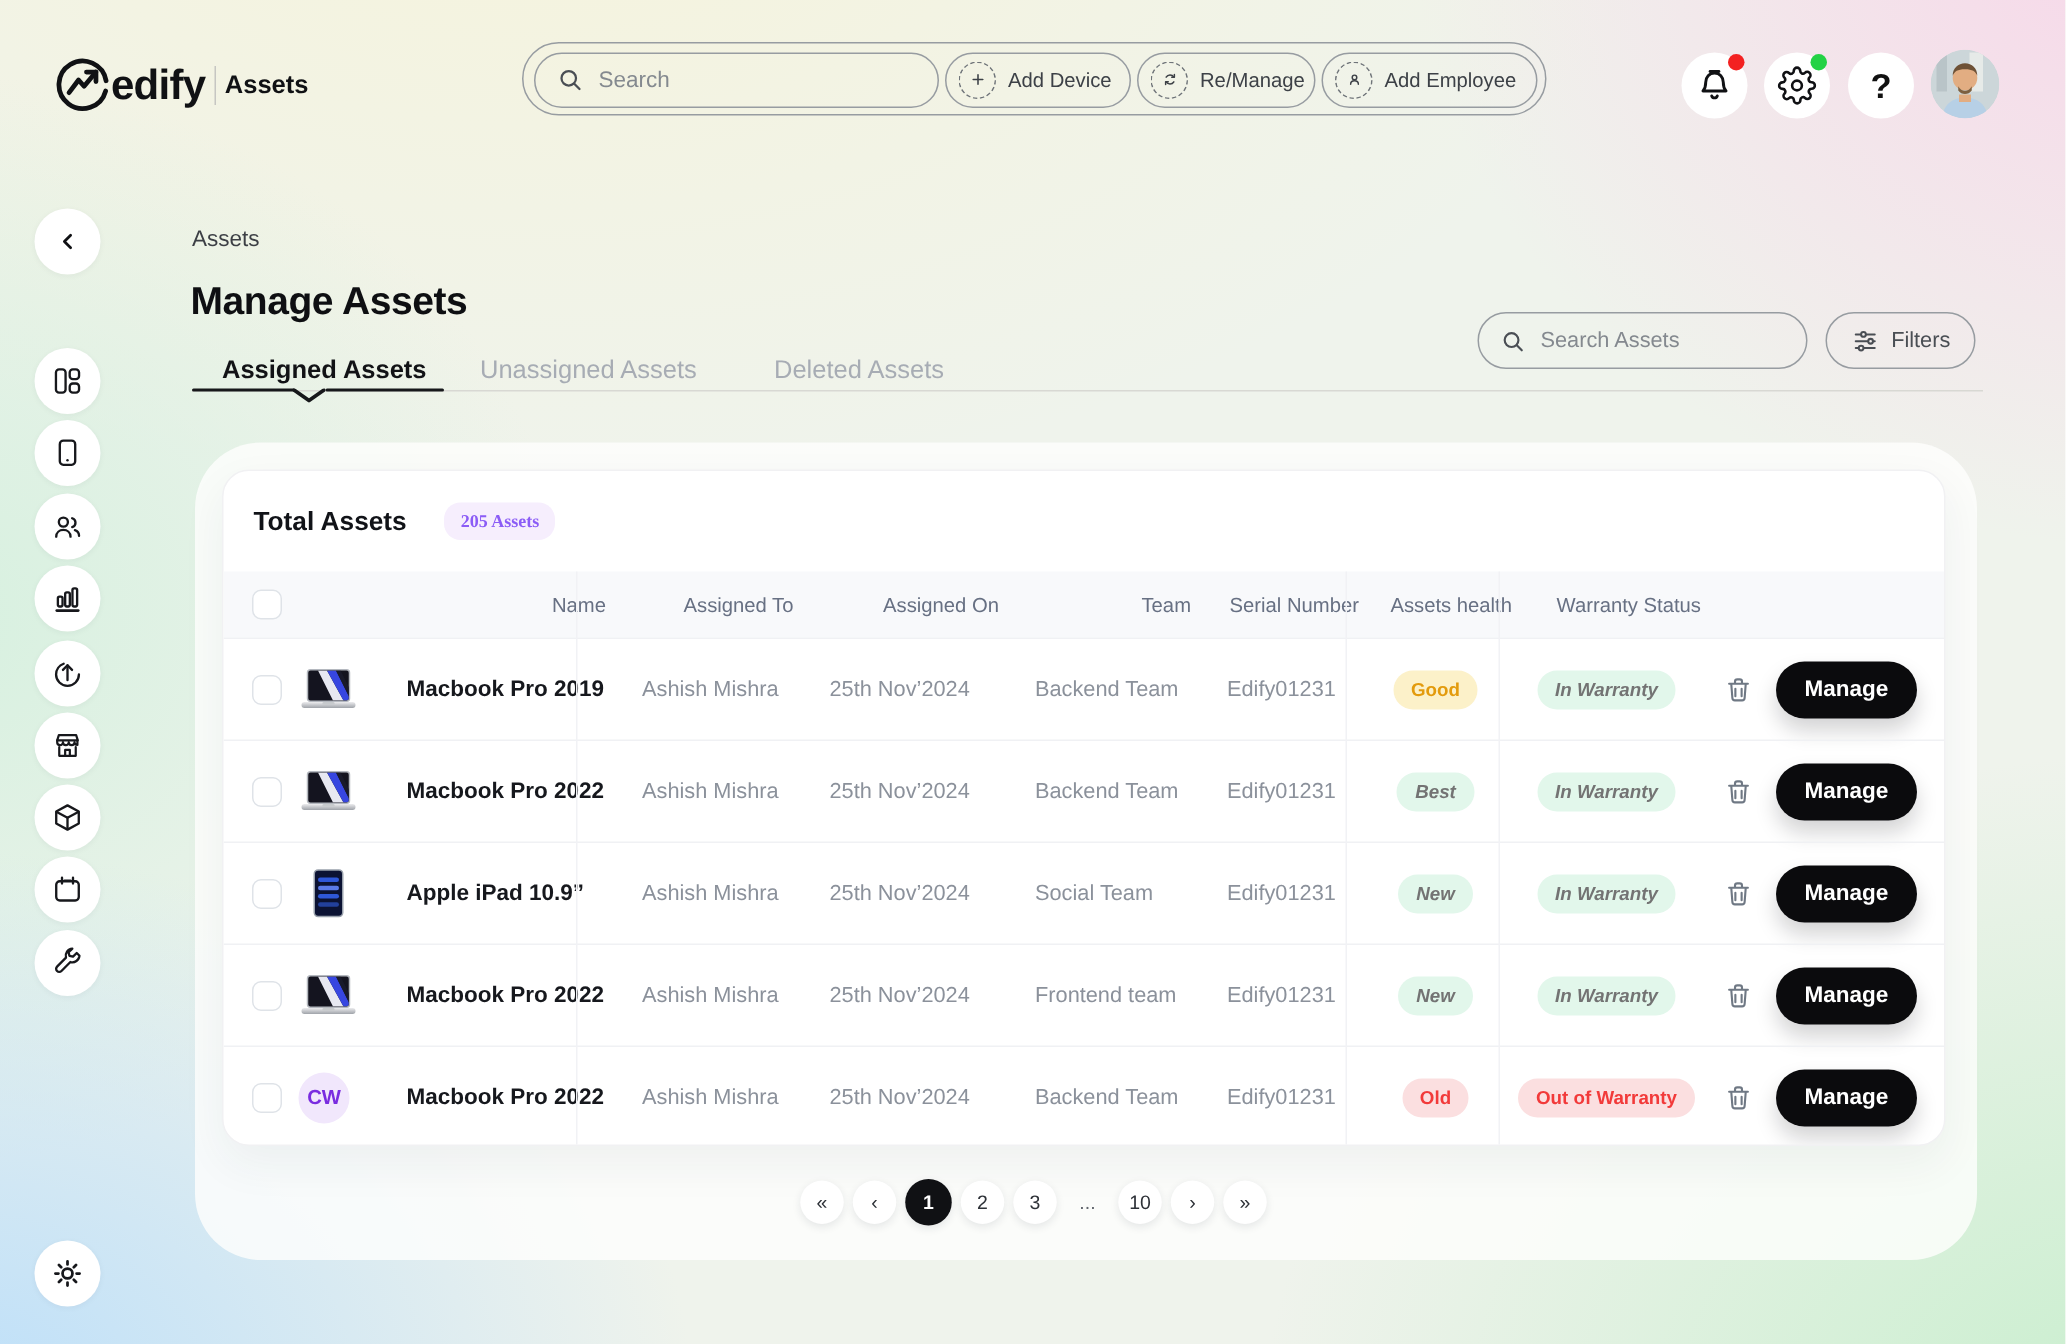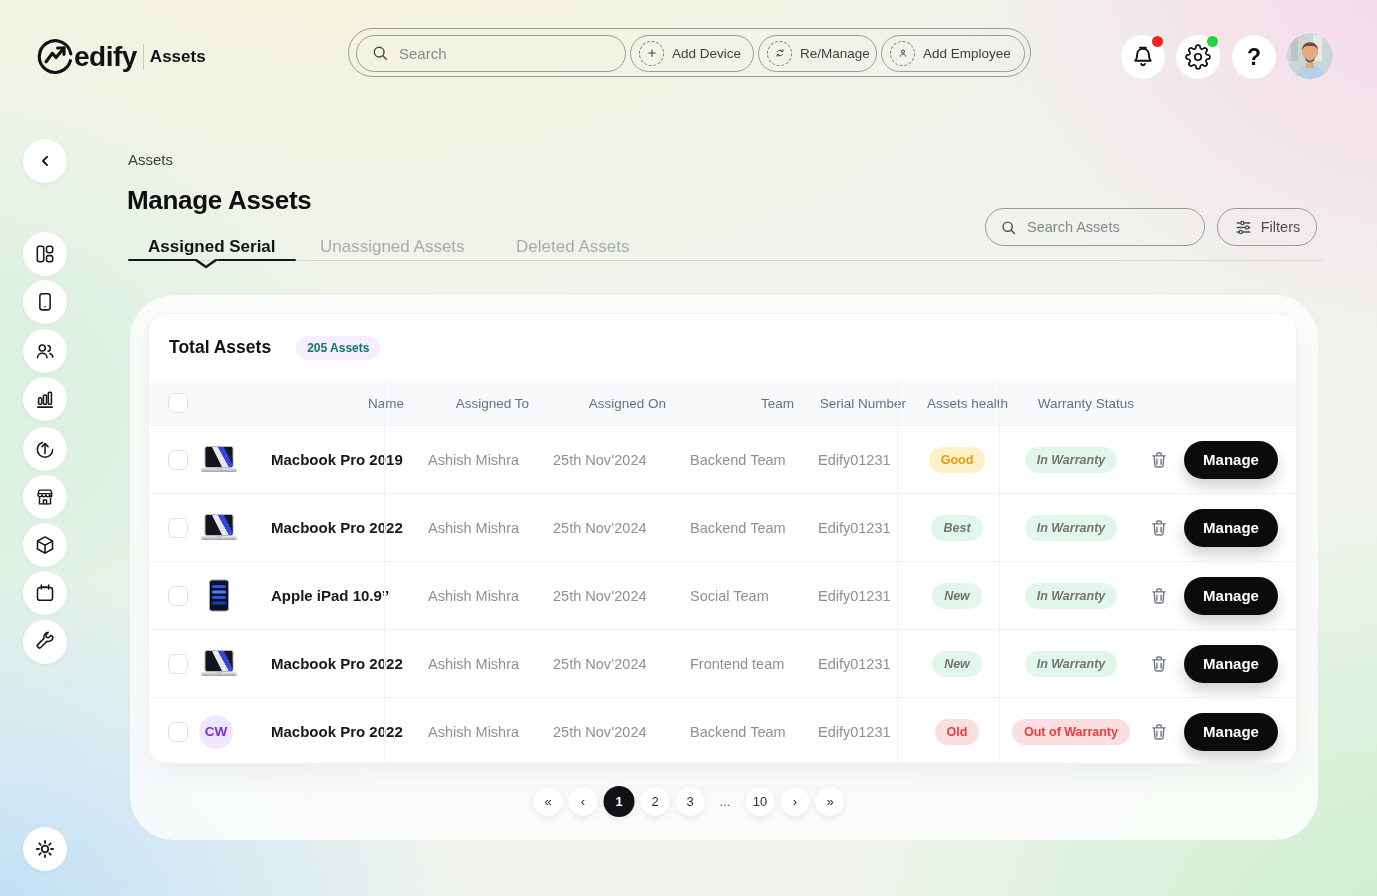--- a/index.html
+++ b/index.html
@@ -52,21 +52,21 @@
   .search-assets{left:985px; width:220px; padding-left:13px; gap:9px;}
   .search-assets input{border:none; outline:none; background:transparent; font-family:inherit; font-size:14.5px; color:#3d4147; width:160px;}
   .search-assets input::placeholder{color:#84898f;}
   .filters-btn{left:1217px; width:100px; justify-content:center; gap:8px; cursor:pointer;}
   .filters-btn .lbl{font-size:14.5px; color:#4a4e54;}
   
   .outer-card{position:absolute; left:130px; top:295px; width:1188px; height:545px; background:rgba(254,254,253,.82); border-radius:44px;}
   .inner-card{position:absolute; left:148px; top:313px; width:1149px; height:451px; background:#fff; border:1px solid #f1f1f3; border-radius:18px; box-shadow:0 12px 30px rgba(40,50,65,.06); overflow:hidden;}
   .table-title-row{height:67px; display:flex; align-items:center; padding:0 20px; gap:25px;}
   .table-title{font-size:17.5px; font-weight:700; color:#111318;}
-  .count-badge{font-size:12px; font-weight:600; color:#0f766e; background:#f6eefd; border-radius:11px; padding:5px 11px;}
+  .count-badge{font-size:12px; font-weight:600; color:#8b5cf6; background:#f6eefd; border-radius:11px; padding:5px 11px;font-family:Liberation Serif, serif;}
   .grid{display:grid; grid-template-columns:31px 48px 157px 125px 137px 128px 112px 102px 126px 50px 1fr; align-items:center; padding-left:19px;}
   .thead{height:44px; background:#f8f9fb; font-size:13.5px; color:#677083;text-align:right;}
   .th-name{grid-column:2 / span 2;}
   .trow{height:68px; border-top:1px solid #f0f1f4; position:relative;}
   .cb{width:20px; height:20px; border:1.5px solid #dfe3e8; border-radius:6px; background:#fff; cursor:pointer;}
   .cell{font-size:14.5px;margin-left:24px;}
   .cell.name{font-weight:600; color:#16181d; font-size:15px;}
   .cell.gray{color:#8b919b;}
   .thumb{width:40px;}
   .cw-avatar{width:34px; height:34px; border-radius:50%; background:#f1e7fc; color:#7a2ce0; font-weight:700; font-size:13.5px; display:flex; align-items:center; justify-content:center;}
@@ -276,21 +276,21 @@
         <svg width="22" height="22" viewBox="0 0 24 24" fill="none" stroke="#17181c" stroke-width="2" stroke-linecap="round">
           <circle cx="12" cy="12" r="3.6"></circle>
           <path d="M12 3.2v2.2M12 18.6v2.2M3.2 12h2.2M18.6 12h2.2M5.8 5.8l1.6 1.6M16.6 16.6l1.6 1.6M5.8 18.2l1.6-1.6M16.6 7.4l1.6-1.6"></path>
         </svg>
       </span>
   </div>
 
   <div class="breadcrumb">Assets</div>
   <div class="page-title">Manage Assets</div>
 
-  <div class="tab active" style="left:148px;">Assigned Serial</div>
+  <div class="tab active" style="left:148px;">Assigned Assets</div>
   <div class="tab idle" style="left:320px;">Unassigned Assets</div>
   <div class="tab idle" style="left:516px;">Deleted Assets</div>
   <div class="tabline-gray"></div>
   <div class="tabline-a"></div>
   <div class="tabline-b"></div>
   <span class="tab-notch">
     <svg width="22" height="10" viewBox="0 0 22 10" fill="none">
         <path d="M1 1 L11 8 L21 1" stroke="#17181b" stroke-width="2.5" stroke-linecap="round" stroke-linejoin="round"></path>
       </svg>
   </span>

